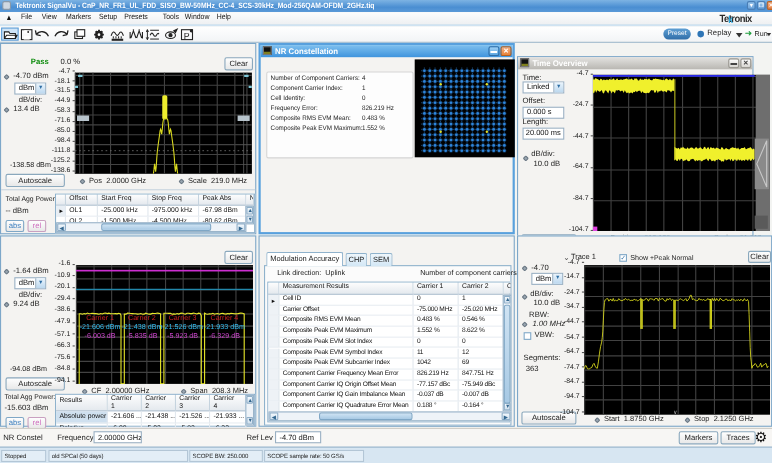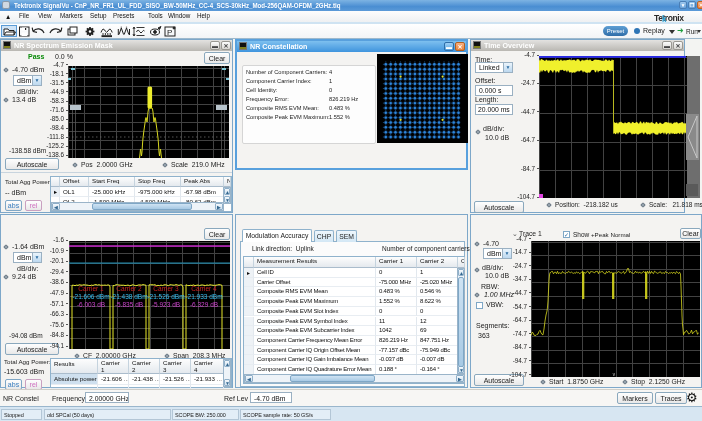--- a/index.html
+++ b/index.html
@@ -114,25 +114,20 @@
 <div style="position:absolute;left:634px;top:4px;width:6px;height:6px;border-radius:50%;background:#2e75b6"></div>
 <div class="lbl" style="left:643px;top:3px;font-size:7px">Replay</div>
 <div style="position:absolute;left:669px;top:6px;width:0;height:0;border-left:3px solid transparent;border-right:3px solid transparent;border-top:4px solid #333"></div>
 <div style="position:absolute;left:677px;top:5px;color:#1e9e3e;font-size:8px;line-height:4px">➜</div>
 <div class="lbl" style="left:686px;top:3.5px;font-size:6.5px">Run</div>
 <div style="position:absolute;left:697px;top:6px;width:0;height:0;border-left:2.5px solid transparent;border-right:2.5px solid transparent;border-top:3.5px solid #333"></div>
 <div style="position:absolute;left:700px;top:2px;color:#444;font-size:6px;font-weight:bold;line-height:3px">⋮<br>⋮<br>⋮</div>
 </div>
 <div id="workspace">
 <div class="panel" id="p1" style="left:0;top:0;width:233px;height:174px">
-  <div class="ptitle">
-        <div class="picon"></div>
-        <div class="ptext">NR Spectrum Emission Mask</div>
-        <div class="pbtns"><span class="pbtn">▬</span><span class="pbtn">✕</span></div>
-      </div>
   <div class="lbl" style="left:27px;top:13px;color:#0a8a0a;font-weight:bold">Pass</div>
   <div class="lbl" style="left:54px;top:13px">0.0 %</div>
   <div class="btn" style="left:203px;top:12px;width:26px;height:12px;line-height:11px">Clear</div>
   <div class="dia" style="left:3px;top:28px"></div>
   <div class="lbl" style="left:11px;top:26px">-4.70 dBm</div>
   <div class="dd" style="left:12px;top:35px;width:29px;height:11px">
         <span style="position:absolute;left:3px;top:1px">dBm</span>
         <span class="arr">▼</span>
       </div>
   <div class="lbl" style="left:16px;top:48px">dB/div:</div>
@@ -235,21 +230,21 @@
           <div class="sbarr" style="left:0;top:0;width:8px;height:7px">◀</div>
           <div class="sbarr" style="right:0;top:0;width:8px;height:7px">▶</div>
           <div class="sbt" style="left:40px;top:0;width:100px;height:7px"></div>
         </div>
     <div class="sbh" style="right:0;top:10px;width:8px;height:17px">
           <div class="sbarr" style="left:0;top:0;width:6px;height:7px">▲</div>
           <div class="sbarr" style="left:0;bottom:0;width:6px;height:7px">▼</div>
         </div>
   </div>
 </div>
-<div class="panel" id="p2" style="left:235px;top:0;width:233px;height:131px;border:2px solid #58a0dd">
+<div class="panel" id="p2" style="left:235px;top:0;width:233px;height:174px;border:2px solid #58a0dd">
   <div class="ptitle active">
         <div class="picon"></div>
         <div class="ptext">NR Constellation</div>
         <div class="pbtns"><span class="pbtn min-act">▬</span><span class="pbtn close-act">✕</span></div>
       </div>
   <div style="position:absolute;left:5px;top:24px;width:134px;height:79px;background:#fdfdfd;border:1px solid #d5d5d5;border-radius:2px"></div>
   <div class="lbl6" style="left:9px;top:28px">Number of Component Carriers:</div>
       <div class="lbl6" style="left:92px;top:28px">4</div>
   <div class="lbl6" style="left:9px;top:37px">Component Carrier Index:</div>
       <div class="lbl6" style="left:92px;top:37px">1</div>
@@ -1287,21 +1282,21 @@
           <circle cx="81.5" cy="83.0" r="1.2" fill="#2e86dc"></circle>
           <rect x="81.0" y="80.1" width="1" height="1" fill="#1c4a74"></rect>
           <rect x="78.6" y="82.5" width="1" height="1" fill="#1c4a74"></rect>
           <circle cx="23.6" cy="22.6" r="1.1" fill="#e0e028"></circle>
           <circle cx="65.6" cy="22.6" r="1.1" fill="#e0e028"></circle>
           <circle cx="23.6" cy="65.8" r="1.1" fill="#e0e028"></circle>
           <circle cx="65.6" cy="65.8" r="1.1" fill="#e0e028"></circle>
         </svg>
   </div>
 </div>
-<div class="panel" id="p3" style="left:470px;top:0;width:215px;height:174px">
+<div class="panel" id="p3" style="left:470px;top:12px;width:215px;height:174px">
   <div class="ptitle">
         <div class="picon"></div>
         <div class="ptext">Time Overview</div>
         <div class="pbtns"><span class="pbtn">▬</span><span class="pbtn">✕</span></div>
       </div>
   <div class="lbl" style="left:4px;top:16px">Time:</div>
   <div class="dd" style="left:4px;top:22px;width:38px;height:11px">
         <span style="position:absolute;left:3px;top:1px">Linked</span>
         <span class="arr">▼</span>
       </div>

